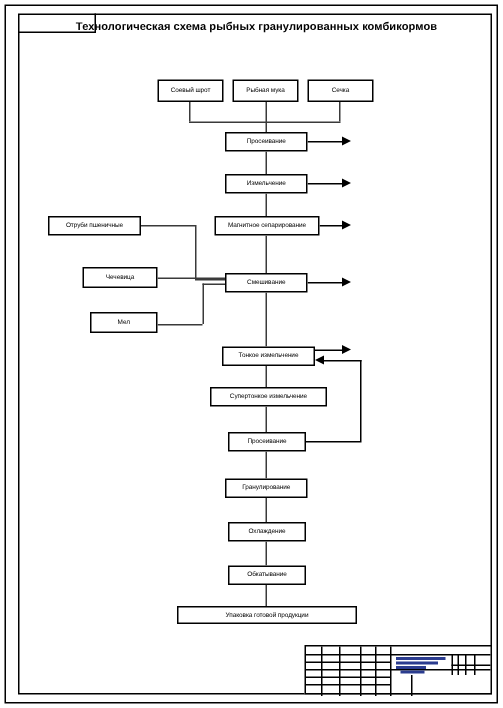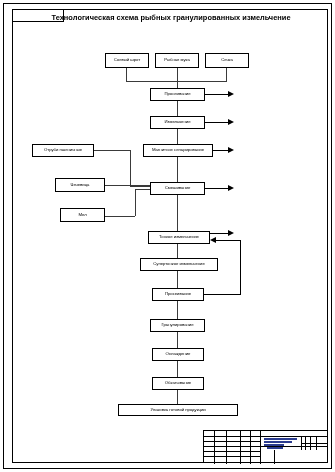--- a/index.html
+++ b/index.html
@@ -127,21 +127,21 @@
 </style>
 </head>
 <body>
 
 <div id="page">
 
   <div class="outer-frame"></div>
   <div class="inner-frame"></div>
   <div class="corner-tab"></div>
 
-  <div class="sheet-title">Технологическая схема рыбных гранулированных измельчение</div>
+  <div class="sheet-title">Технологическая схема рыбных гранулированных комбикормов</div>
 
   <div class="node" style="left:105px; top:53px; width:44px; height:15px;">
     <span>Соевый шрот</span>
   </div>
   <div class="node" style="left:155px; top:53px; width:44px; height:15px;">
     <span>Рыбная мука</span>
   </div>
   <div class="node" style="left:205px; top:53px; width:44px; height:15px;">
     <span>Сечка</span>
   </div>

